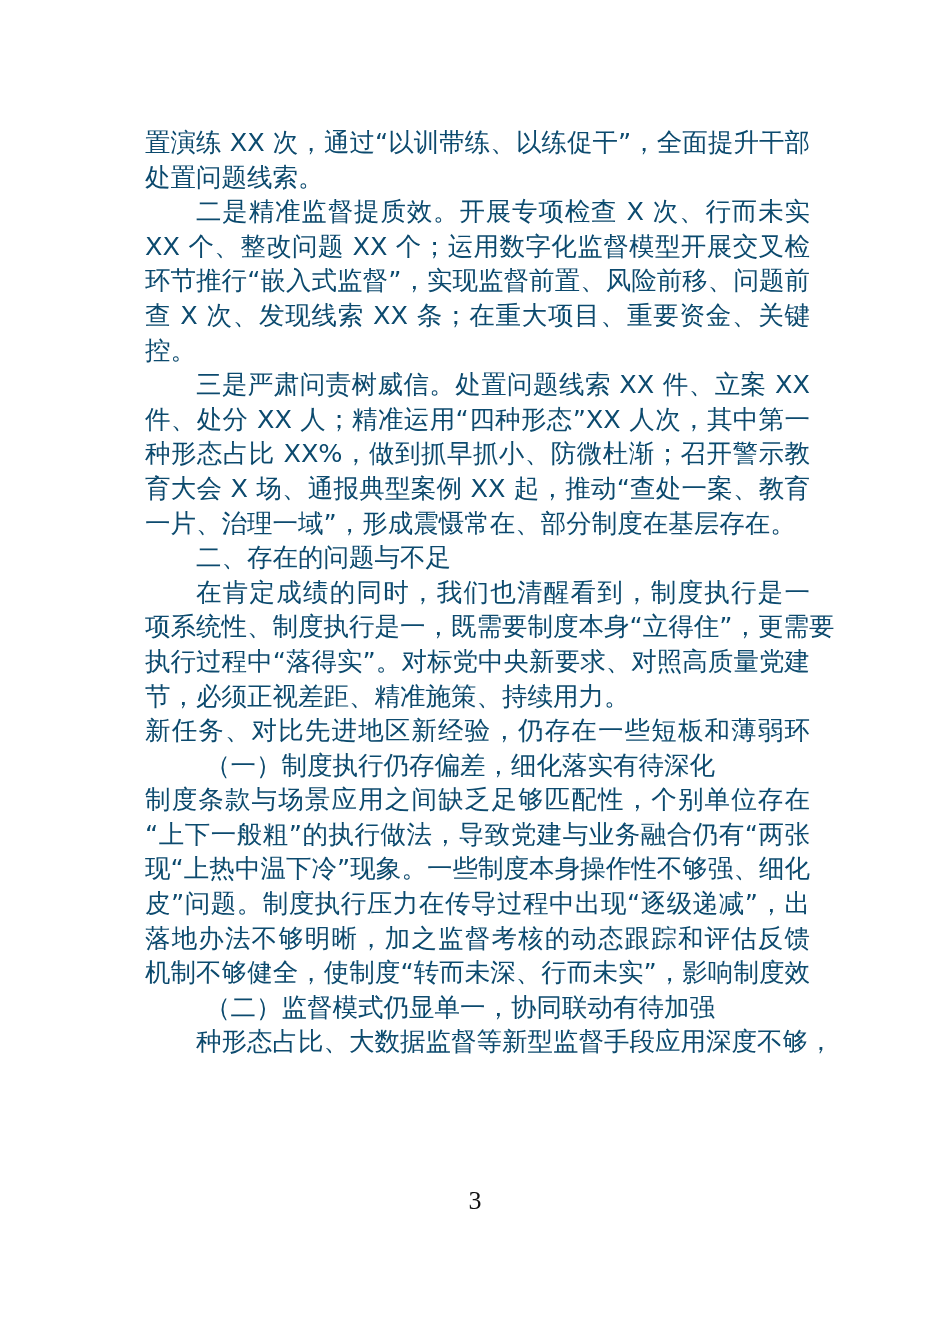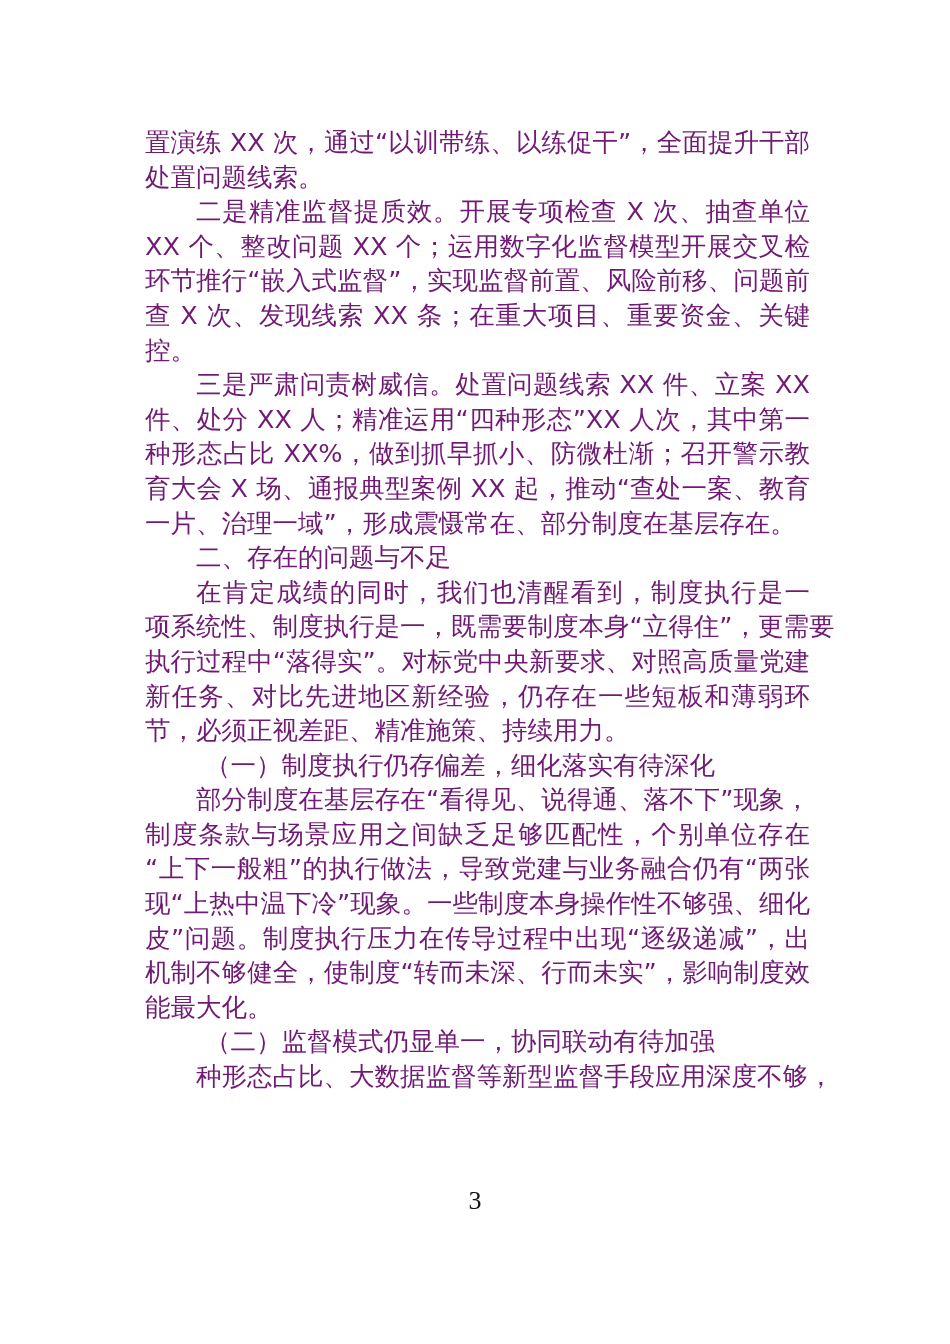--- a/index.html
+++ b/index.html
@@ -3,21 +3,21 @@
 <meta charset="utf-8">
 <style>
   html, body { margin: 0; padding: 0; background: #ffffff; }
   body { width: 950px; height: 1344px; position: relative; overflow: hidden; }
   .page {
     position: absolute; left: 0; top: 0; width: 950px; height: 1344px; background: #ffffff;
   }
   .text-block {
     position: absolute; left: 145px; top: 125px; width: 665px;
     font-family: "DejaVu Sans", "Liberation Sans", sans-serif;
-    font-size: 25.5px; color: #701a75;
+    font-size: 25.5px; color: #0c4a6e;
   }
   .line {
     height: 34.6px; line-height: 34.6px; white-space: nowrap;
     text-align: justify; text-align-last: justify; letter-spacing: 0px;
   }
   .line.last { text-align-last: left; }
   .indent1 { padding-left: 51px; }
   .indent2 { padding-left: 60px; }
   .bold { font-weight: normal; }
   .page-number {
@@ -25,41 +25,40 @@
     font-family: "Liberation Serif", "DejaVu Serif", serif; font-size: 26px; color: #111111;
   }
 </style>
 </head>
 <body>
 
 <div class="page">
   <div class="text-block">
     <div class="line">置演练 XX 次，通过“以训带练、以练促干”，全面提升干部</div>
     <div class="line last">处置问题线索。</div>
-    <div class="line indent1"><span class="bold">二是精准监督提质效。</span><span>开展专项检查 X 次、抽查单位</span></div>
+    <div class="line indent1"><span class="bold">二是精准监督提质效。</span><span>开展专项检查 X 次、行而未实</span></div>
     <div class="line">XX 个、整改问题 XX 个；运用数字化监督模型开展交叉检</div>
     <div class="line">环节推行“嵌入式监督”，实现监督前置、风险前移、问题前</div>
     <div class="line">查 X 次、发现线索 XX 条；在重大项目、重要资金、关键</div>
     <div class="line last">控。</div>
     <div class="line indent1"><span class="bold">三是严肃问责树威信。</span><span>处置问题线索 XX 件、立案 XX</span></div>
     <div class="line">件、处分 XX 人；精准运用“四种形态”XX 人次，其中第一</div>
     <div class="line">种形态占比 XX%，做到抓早抓小、防微杜渐；召开警示教</div>
     <div class="line">育大会 X 场、通报典型案例 XX 起，推动“查处一案、教育</div>
     <div class="line last">一片、治理一域”，形成震慑常在、部分制度在基层存在。</div>
     <div class="line last indent1">二、存在的问题与不足</div>
     <div class="line indent1">在肯定成绩的同时，我们也清醒看到，制度执行是一</div>
     <div class="line">项系统性、制度执行是一，既需要制度本身“立得住”，更需要</div>
     <div class="line">执行过程中“落得实”。对标党中央新要求、对照高质量党建</div>
+    <div class="line last">节，必须正视差距、精准施策、持续用力。</div>
     <div class="line">新任务、对比先进地区新经验，仍存在一些短板和薄弱环</div>
-    <div class="line last">节，必须正视差距、精准施策、持续用力。</div>
     <div class="line last indent2">（一）制度执行仍存偏差，细化落实有待深化</div>
-    <div class="line indent1">部分制度在基层存在“看得见、说得通、落不下”现象，</div>
     <div class="line">制度条款与场景应用之间缺乏足够匹配性，个别单位存在</div>
     <div class="line">“上下一般粗”的执行做法，导致党建与业务融合仍有“两张</div>
     <div class="line">现“上热中温下冷”现象。一些制度本身操作性不够强、细化</div>
     <div class="line">皮”问题。制度执行压力在传导过程中出现“逐级递减”，出</div>
+    <div class="line">落地办法不够明晰，加之监督考核的动态跟踪和评估反馈</div>
     <div class="line">机制不够健全，使制度“转而未深、行而未实”，影响制度效</div>
-    <div class="line last">能最大化。</div>
     <div class="line last indent2">（二）监督模式仍显单一，协同联动有待加强</div>
     <div class="line indent1">种形态占比、大数据监督等新型监督手段应用深度不够，</div>
   </div>
   <div class="page-number">3</div>
 </div>
 
 </body></html>

